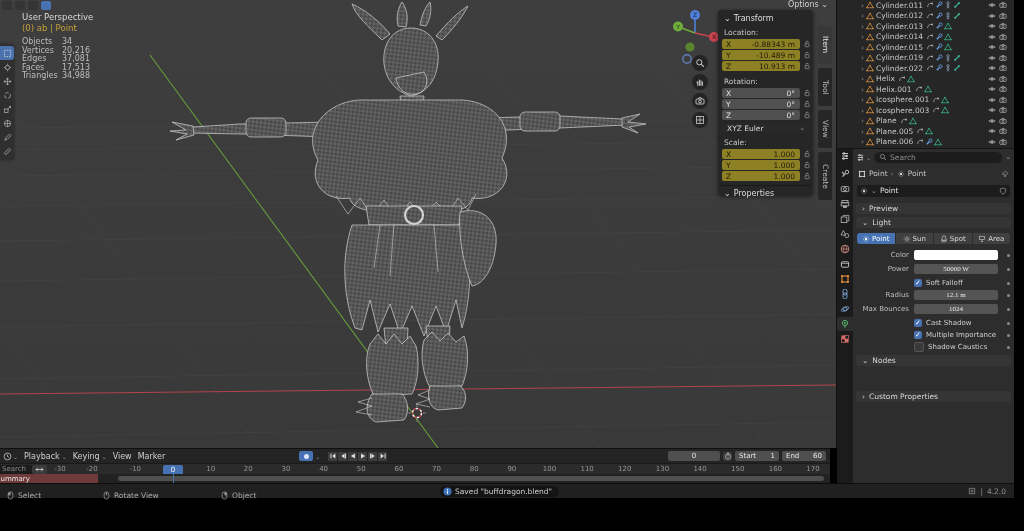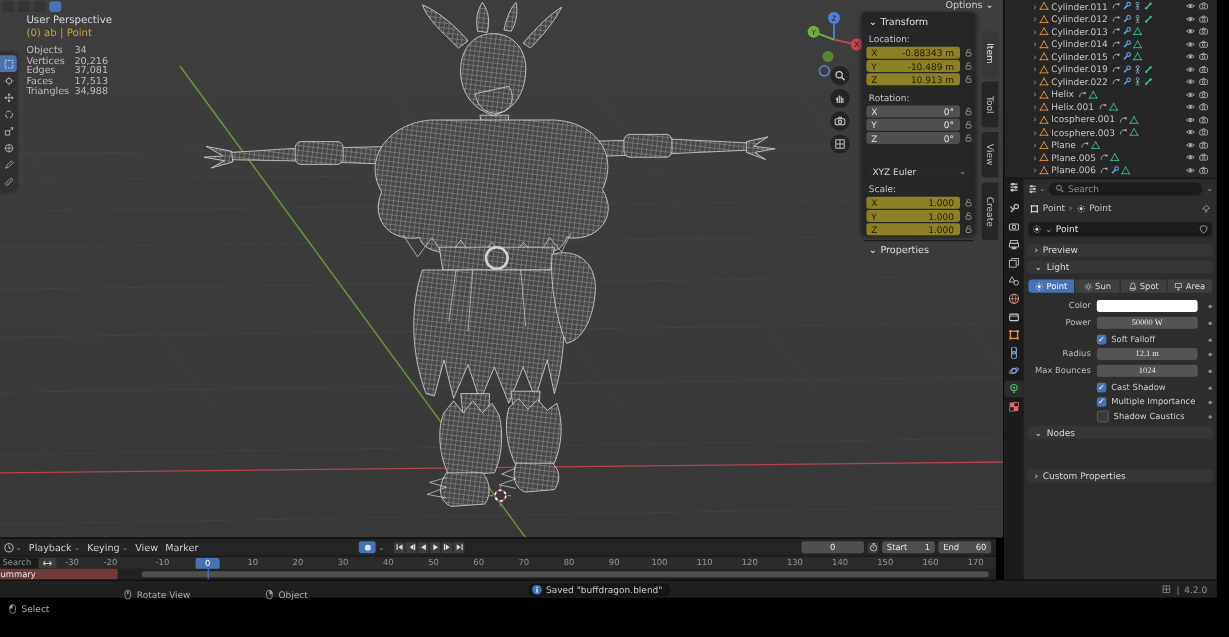--- a/index.html
+++ b/index.html
@@ -360,21 +360,21 @@
         <span class="val">0°</span>
       </div>
       <span class="np-lock">
               <svg width="8" height="8" viewBox="0 0 10 10">
                 <rect x="2.6" y="4.6" width="5" height="3.8" rx=".8" fill="none" stroke="#9a9a9a" stroke-width=".9"></rect>
                 <path d="M3.6 4.6 V3.2 A1.6 1.6 0 0 1 6.8 3" fill="none" stroke="#9a9a9a" stroke-width=".9"></path>
               </svg>
             </span>
     </div>
         </div>
-      <div class="np-drop" style="margin-top:18px;">
+      <div class="np-drop" style="margin-top:3px;">
         <span class="val">XYZ Euler</span>
         <span class="chev" style="font-size:7px;color:#9a9a9a;">⌄</span>
       </div>
       <div class="np-label">Scale:</div>
       <div id="scale-rows">
           <div class="np-row">
       <div class="np-field key">
         <span class="ax">X</span>
         <span class="val">1.000</span>
       </div>
@@ -1453,21 +1453,21 @@
       <div id="tl-summary">
           <span style="margin-left:-4px;">Summary</span>
         </div>
       <div id="tl-scroll"></div>
     </div>
     <div id="tl-frameline" style="left: 173px;"></div>
   </div>
 
   <div id="statusbar" class="abs">
     <span id="sb-hints">
-        <span class="sb-hint" style="left:6px;margin-top:12px;">
+        <span class="sb-hint" style="left:6px;">
    <span style="display:flex;">
             <svg width="9" height="9" viewBox="0 0 10 10">
               <rect x="2.4" y="1" width="5.2" height="8" rx="2.6" fill="none" stroke="#9f9f9f" stroke-width=".8"></rect>
               <path d="M2.4 3.6 Q2.4 1 5 1 V4.6 H2.4 Z" fill="#9f9f9f"></path>
             </svg>
           </span>Select</span>
         <span class="sb-hint" style="left:102px;">
    <span style="display:flex;">
             <svg width="9" height="9" viewBox="0 0 10 10">
               <rect x="2.4" y="1" width="5.2" height="8" rx="2.6" fill="none" stroke="#9f9f9f" stroke-width=".8"></rect>

